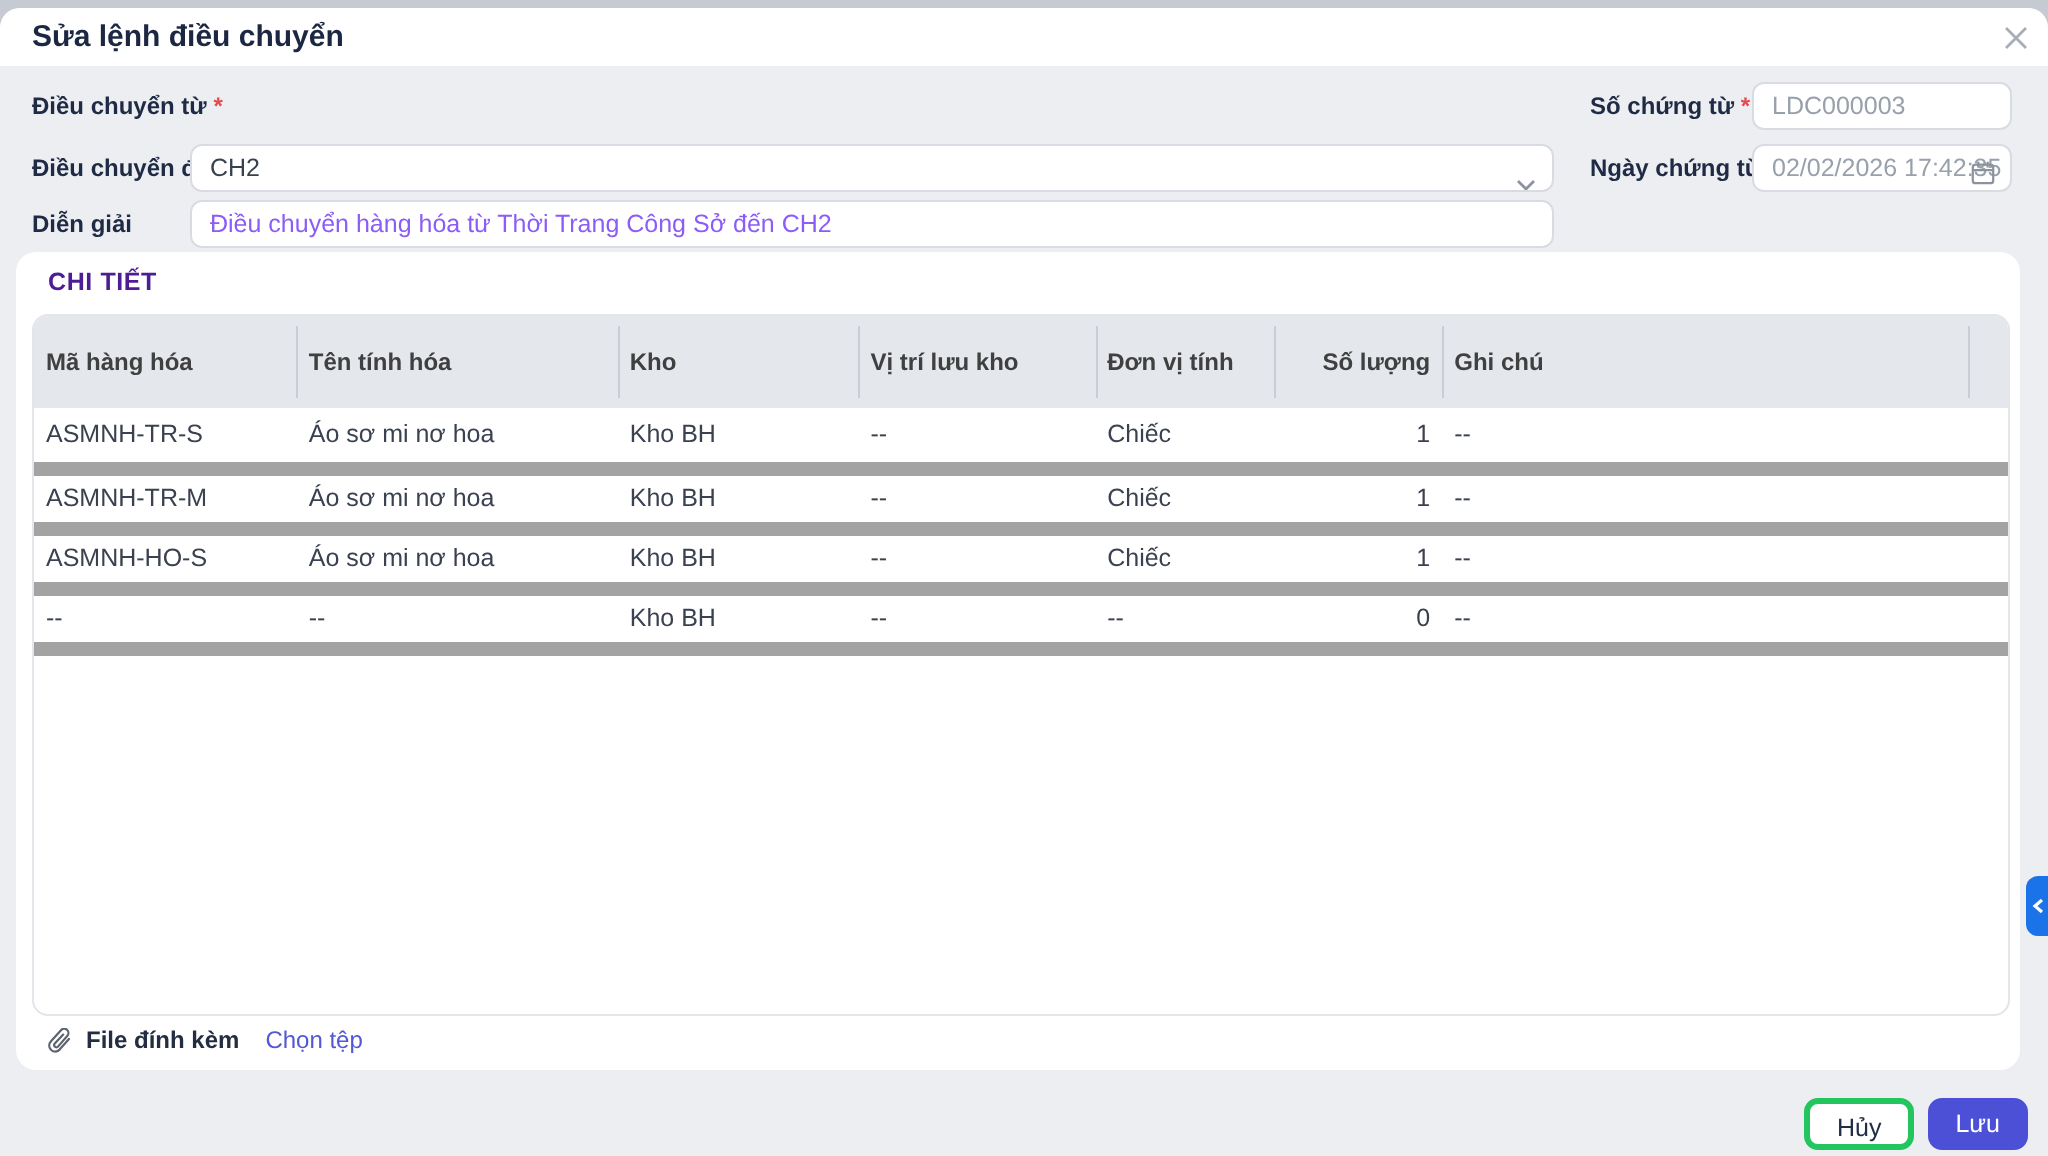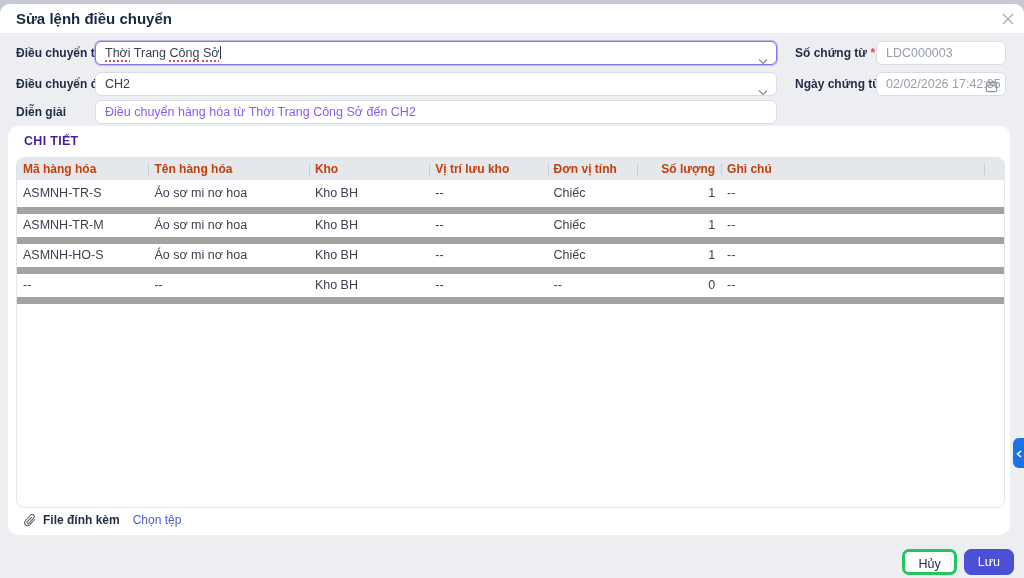--- a/index.html
+++ b/index.html
@@ -55,22 +55,22 @@
   .card-heading {
     position:absolute; left:16px; top:8px; font-size:12.5px; font-weight:bold;
     color:#4c1d95; letter-spacing:.3px;
   }
   .table-wrap {
     position:absolute; left:8px; right:5px; top:31px; bottom:27px;
     border:1px solid #e2e5ea; border-radius:8px; background:#fff; overflow:hidden;
   }
   table { width:100%; border-collapse:collapse; table-layout:fixed; }
   thead th {
-    background:#e4e7ec; height:22px; font-size:12px; font-weight:bold; color:#c2410c;
-    text-align:left; padding:4px 6px; position:relative; white-space:nowrap; overflow:hidden;
+    background:#e4e7ec; height:22px; font-size:12px; font-weight:bold; color:#404040;
+    text-align:left; padding:16px 6px; position:relative; white-space:nowrap; overflow:hidden;
   }
   thead th.sep::before {
     content:""; position:absolute; left:0; top:5px; bottom:5px; width:1px; background:#c9ced6;
   }
   tbody td {
     height:30px; font-size:12.5px; color:#3a4150; padding:0 6px;
     border-bottom:7px solid #a3a3a3; white-space:nowrap; overflow:hidden;
   }
   .num { text-align:right; }
   
@@ -106,28 +106,20 @@
     <div class="dialog-title">Sửa lệnh điều chuyển</div>
     <div class="close-btn">
       <svg width="12" height="12" viewBox="0 0 12 12">
           <path d="M1 1 L11 11 M11 1 L1 11" stroke="currentColor" stroke-width="1.4"></path>
         </svg>
     </div>
   </div>
 
   <div class="lbl lbl-left row1">
     <span>Điều chuyển từ</span> <span class="req">*</span>
-  </div>
-  <div class="field field-wide row1 focused" style="position:absolute; top:37px;">
-    <span id="transfer-from-value"><span class="misspelled">Thời</span> <span>Trang</span> <span class="misspelled">Công</span> <span class="misspelled">Sở</span></span><span class="caret"></span>
-    <span class="chev">
-      <svg width="10" height="7" viewBox="0 0 10 7">
-          <polyline points="1,1.5 5,5.5 9,1.5" fill="none" stroke="currentColor" stroke-width="1.4"></polyline>
-        </svg>
-    </span>
   </div>
   <div class="lbl lbl-right row1">
     <span>Số chứng từ</span> <span class="req">*</span>
   </div>
   <div class="field field-sm" style="top:37px;">
     <span>LDC000003</span>
   </div>
 
   <div class="lbl lbl-left row2">
     <span>Điều chuyển đến</span> <span class="req">*</span>
@@ -171,21 +163,21 @@
             <col style="width: 120px;">
             <col style="width: 118px;">
             <col style="width: 89px;">
             <col style="width: 84px;">
             <col style="width: 262px;">
             <col style="width: 20px;">
           </colgroup>
         <thead>
             <tr id="table-head-row">
               <th>Mã hàng hóa</th>
-              <th class="sep">Tên hàng hóa</th>
+              <th class="sep">Tên tính hóa</th>
               <th class="sep">Kho</th>
               <th class="sep">Vị trí lưu kho</th>
               <th class="sep">Đơn vị tính</th>
               <th class="sep num">Số lượng</th>
               <th class="sep">Ghi chú</th>
               <th class="sep"></th>
             </tr>
           </thead>
         <tbody id="table-body">
             <tr>

